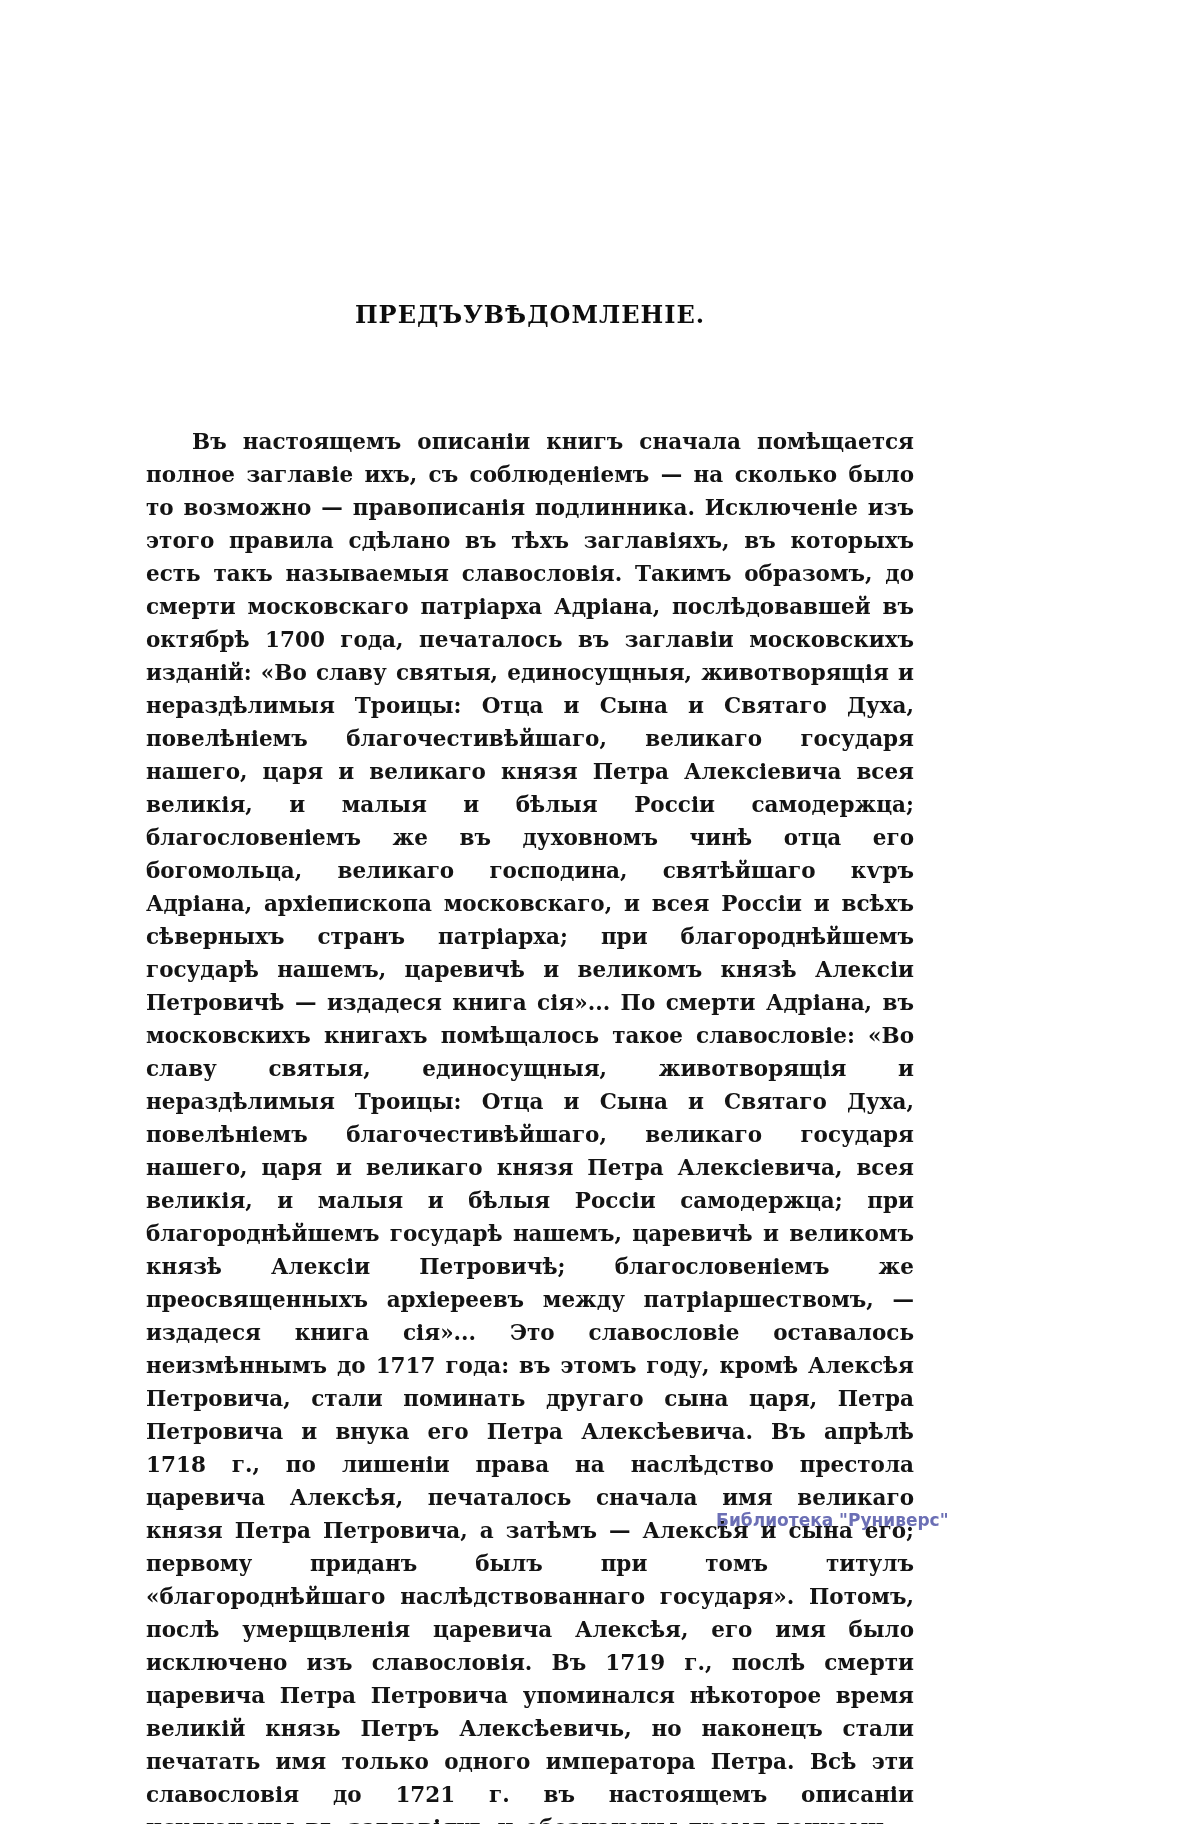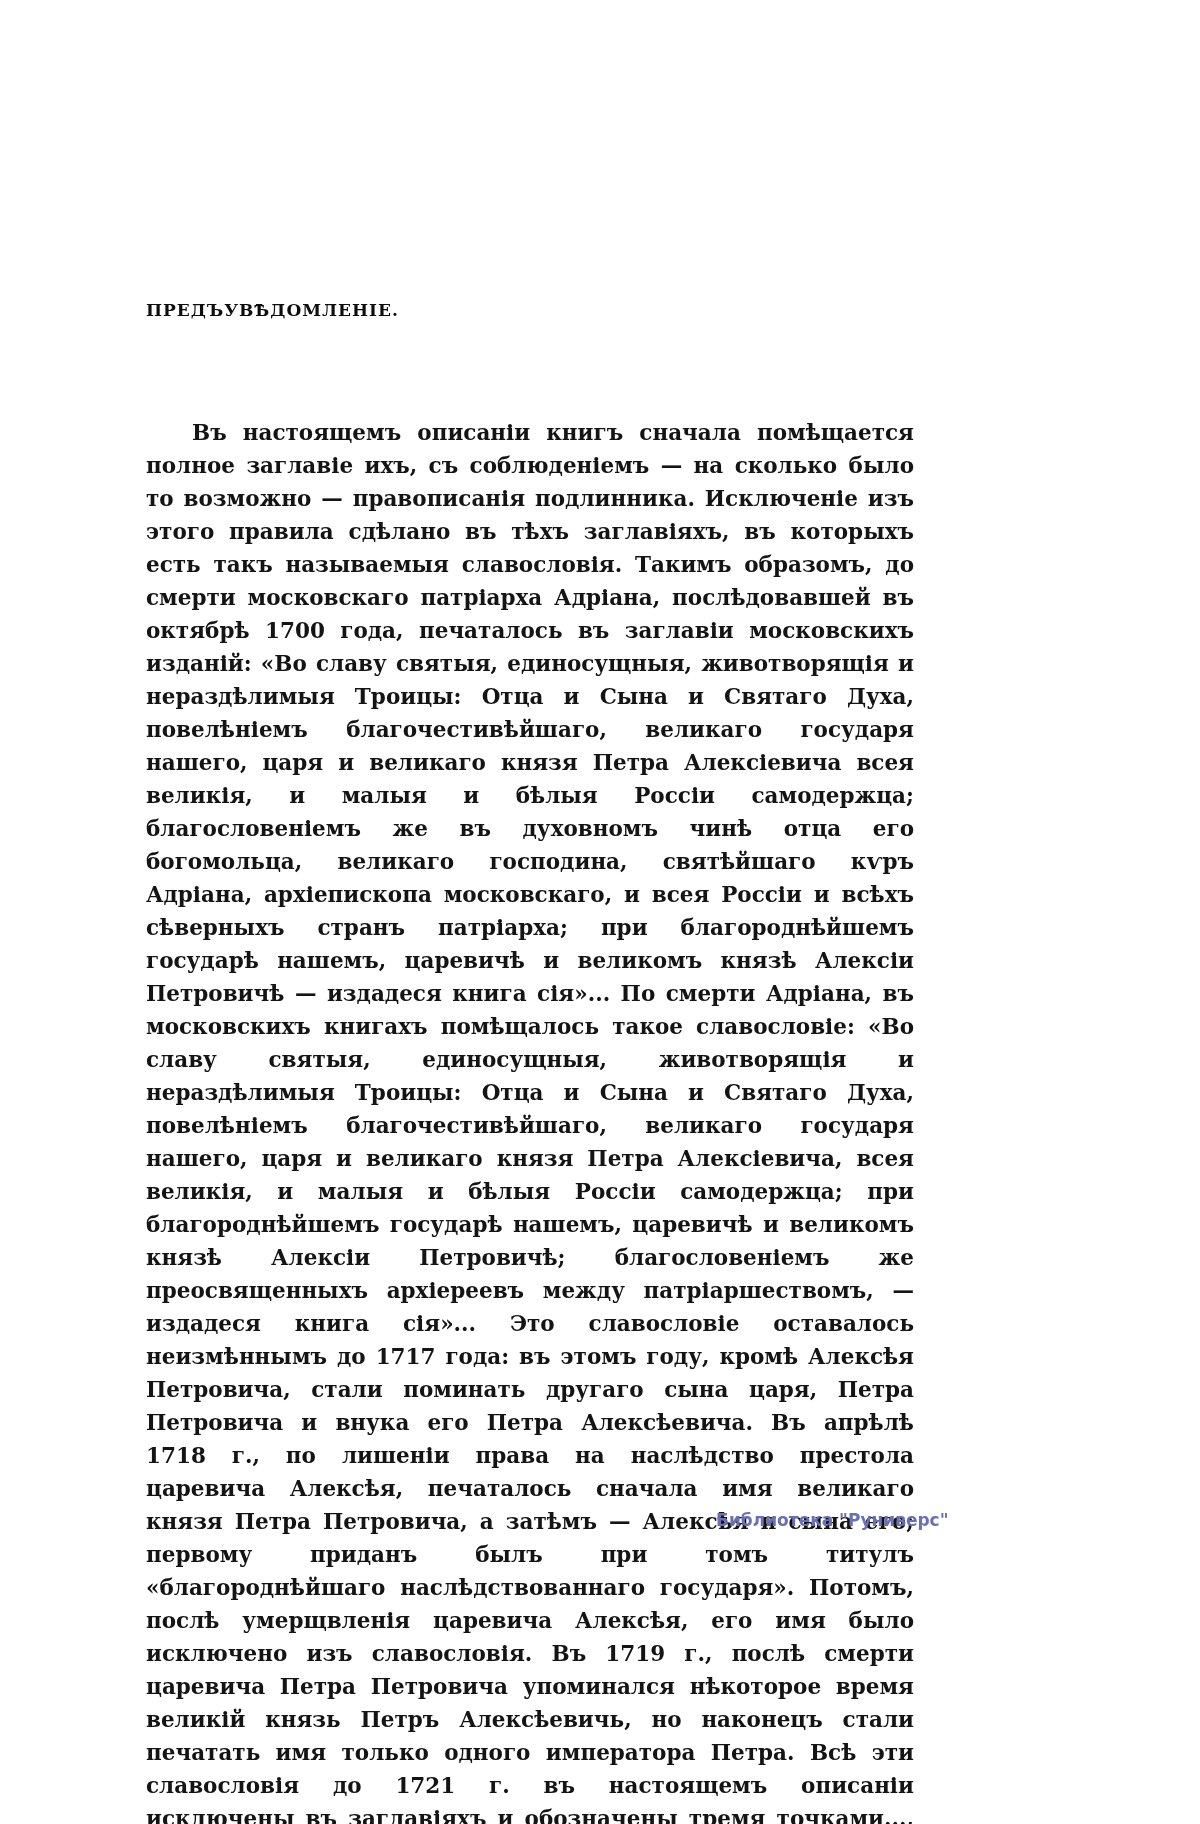--- a/index.html
+++ b/index.html
@@ -17,22 +17,22 @@
     color: #111111;
   }
   .text-column {
     position: absolute;
     left: 146px;
     top: 300px;
     width: 768px;
   }
   .title {
     margin: 0 0 96px 0;
-    text-align: left;
-    font-size: 17px;
+    text-align: center;
+    font-size: 24px;
     font-weight: bold;
     letter-spacing: 1px;
     color: #0d0d0d;
   }
   .body-paragraph {
     margin: 0;
     font-size: 21.5px;
     line-height: 33px;
     font-weight: bold;
     text-align: justify;

